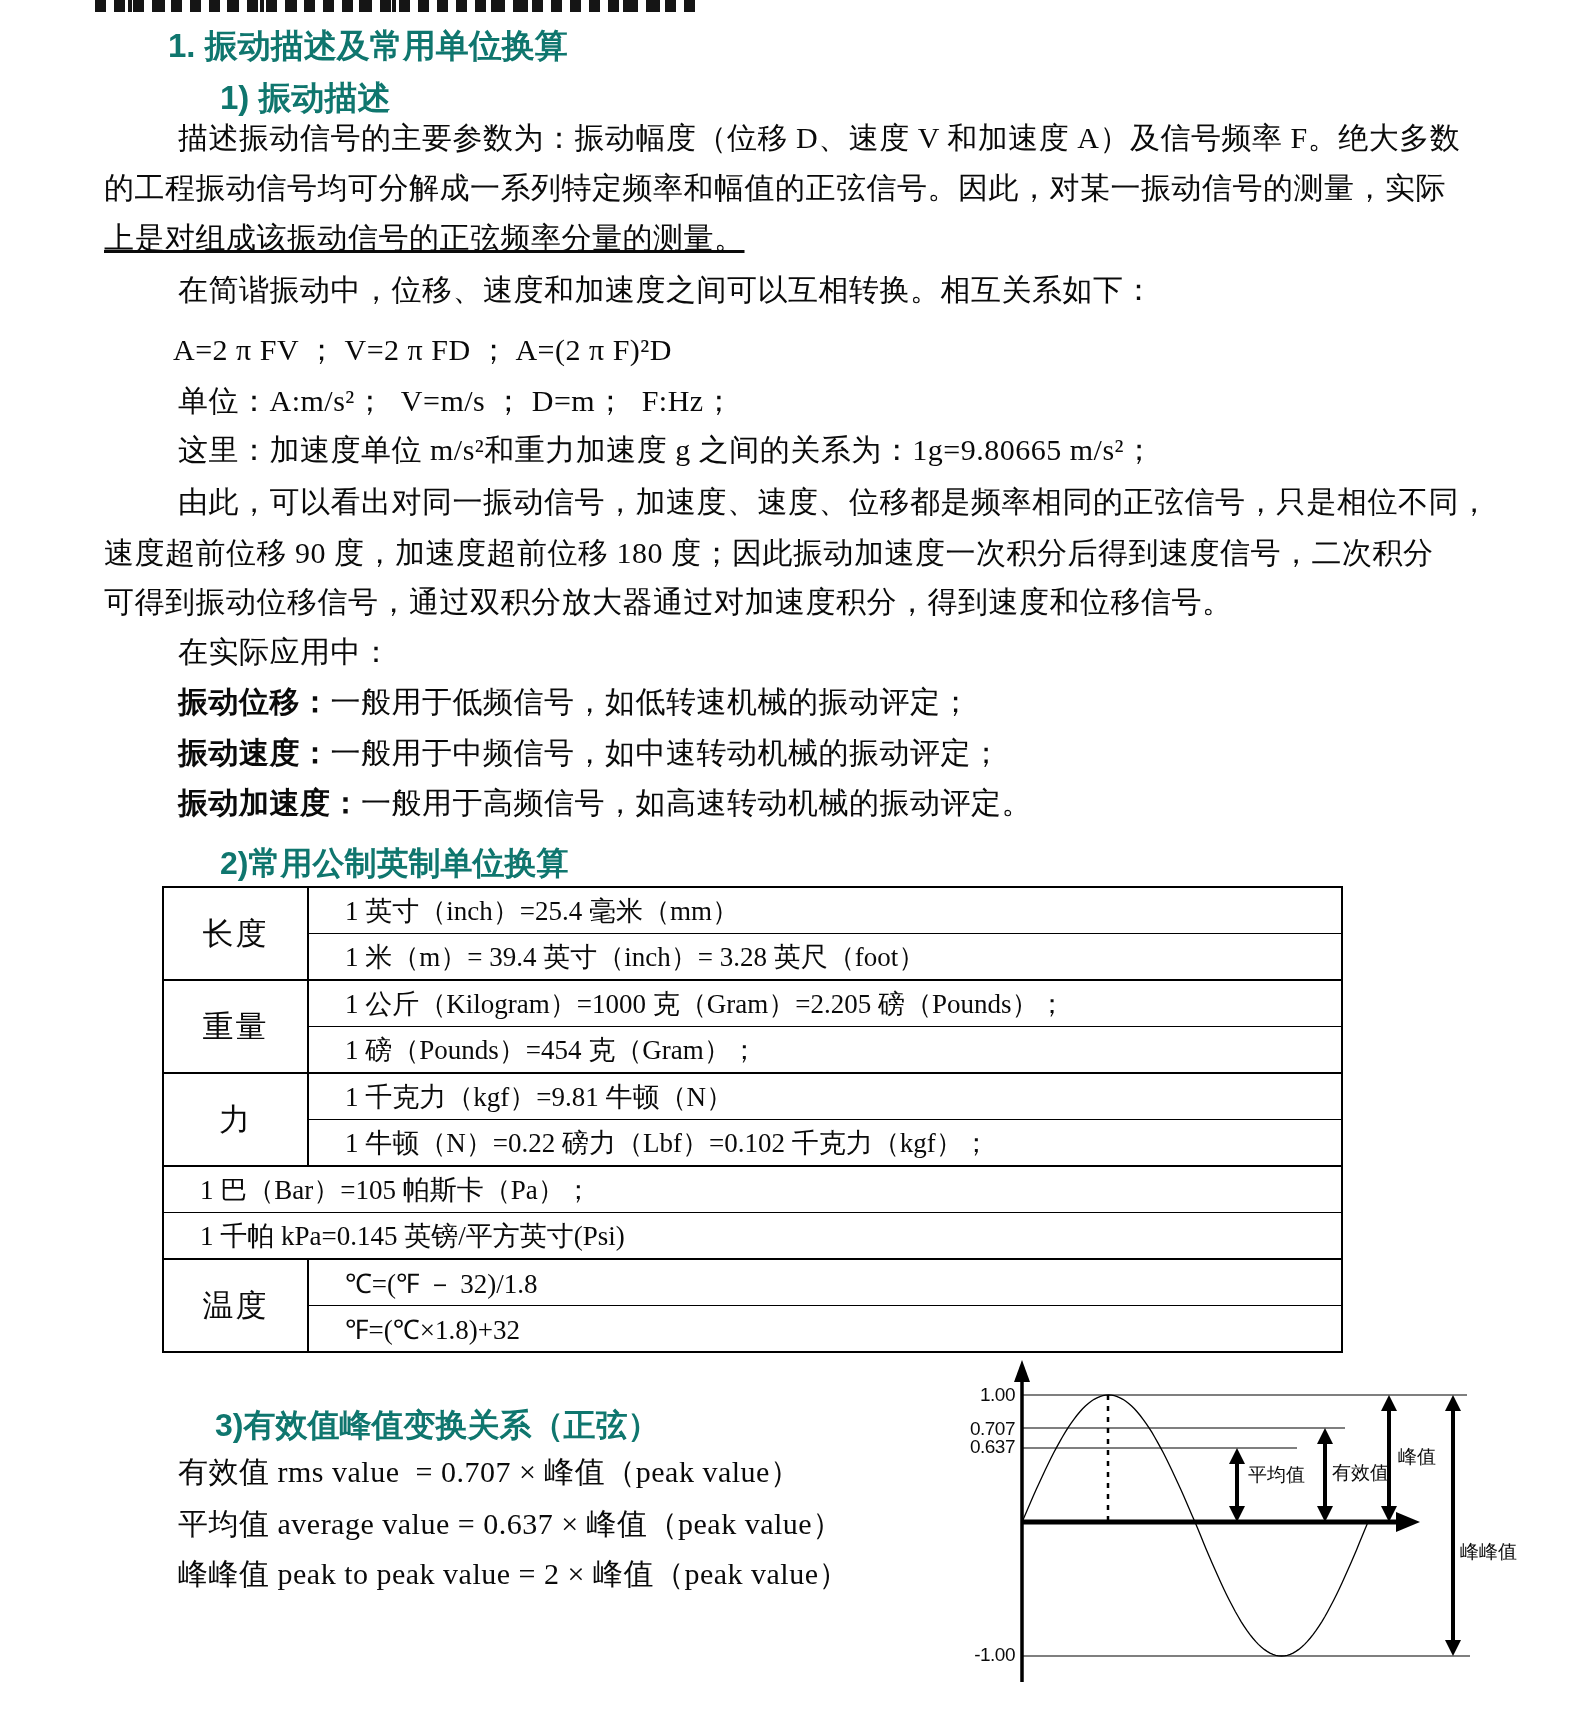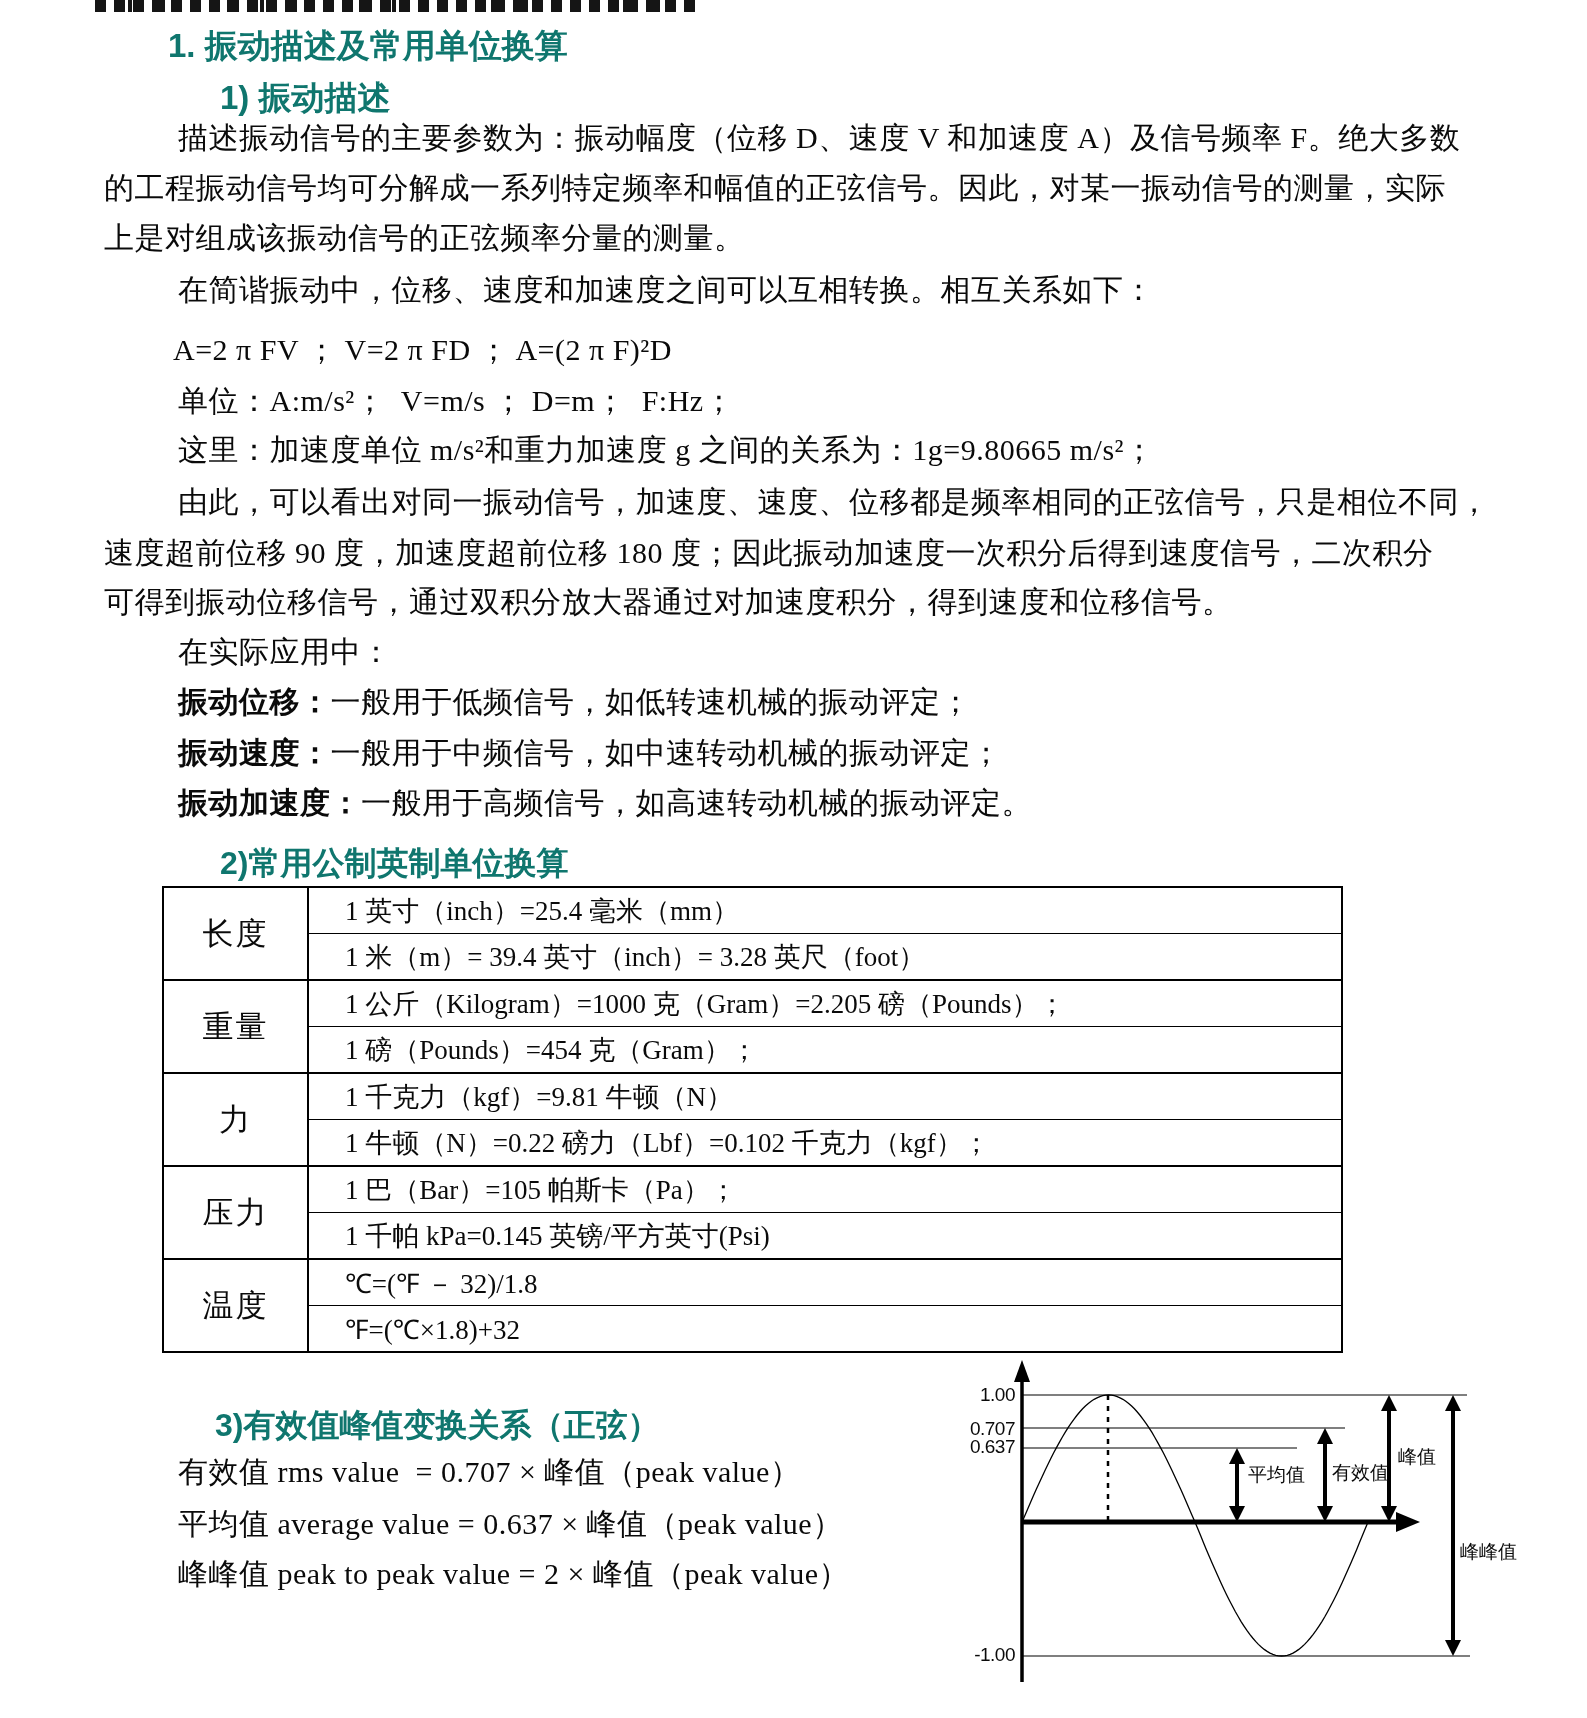--- a/index.html
+++ b/index.html
@@ -38,21 +38,21 @@
 
 <div id="canvas">
 
   <div class="fragments"></div>
 
   <div class="heading" style="left:168px;top:24px;font-size:33px;">1. 振动描述及常用单位换算</div>
   <div class="heading" style="left:220px;top:76px;font-size:33px;">1) 振动描述</div>
 
   <div class="line" style="left:178px;top:118px;font-family:Liberation Serif, serif;">描述振动信号的主要参数为：振动幅度（位移 D、速度 V 和加速度 A）及信号频率 F。绝大多数</div>
   <div class="line" style="left:104px;top:168px;">的工程振动信号均可分解成一系列特定频率和幅值的正弦信号。因此，对某一振动信号的测量，实际</div>
-  <div class="line" style="left:104px;top:218px;">上是对组成该振动信号的正弦频率分量的测量。</div>
+  <div class="line" style="left:104px;top:218px;text-decoration:underline;">上是对组成该振动信号的正弦频率分量的测量。</div>
 
   <div class="line" style="left:178px;top:270px;">在简谐振动中，位移、速度和加速度之间可以互相转换。相互关系如下：</div>
   <div class="line" style="left:173px;top:330px;">A=2 π FV ； V=2 π FD ； A=(2 π F)²D</div>
   <div class="line" style="left:178px;top:381px;">单位：A:m/s²；  V=m/s ； D=m；  F:Hz；</div>
   <div class="line" style="left:178px;top:430px;">这里：加速度单位 m/s²和重力加速度 g 之间的关系为：1g=9.80665 m/s²；</div>
 
   <div class="line" style="left:178px;top:482px;">由此，可以看出对同一振动信号，加速度、速度、位移都是频率相同的正弦信号，只是相位不同，</div>
   <div class="line" style="left:104px;top:533px;">速度超前位移 90 度，加速度超前位移 180 度；因此振动加速度一次积分后得到速度信号，二次积分</div>
   <div class="line" style="left:104px;top:582px;">可得到振动位移信号，通过双积分放大器通过对加速度积分，得到速度和位移信号。</div>
 
@@ -80,21 +80,20 @@
       </div>
     </div>
     <div class="tgroup">
       <div class="tlabel">力</div>
       <div class="tcontent">
         <div class="trow first">1 千克力（kgf）=9.81 牛顿（N）</div>
         <div class="trow">1 牛顿（N）=0.22 磅力（Lbf）=0.102 千克力（kgf）；</div>
       </div>
     </div>
     <div class="tgroup">
-      <div class="tlabel">压力</div>
       <div class="tcontent">
         <div class="trow first">1 巴（Bar）=105 帕斯卡（Pa）；</div>
         <div class="trow">1 千帕 kPa=0.145 英镑/平方英寸(Psi)</div>
       </div>
     </div>
     <div class="tgroup">
       <div class="tlabel">温度</div>
       <div class="tcontent">
         <div class="trow first">℃=(℉ － 32)/1.8</div>
         <div class="trow">℉=(℃×1.8)+32</div>

